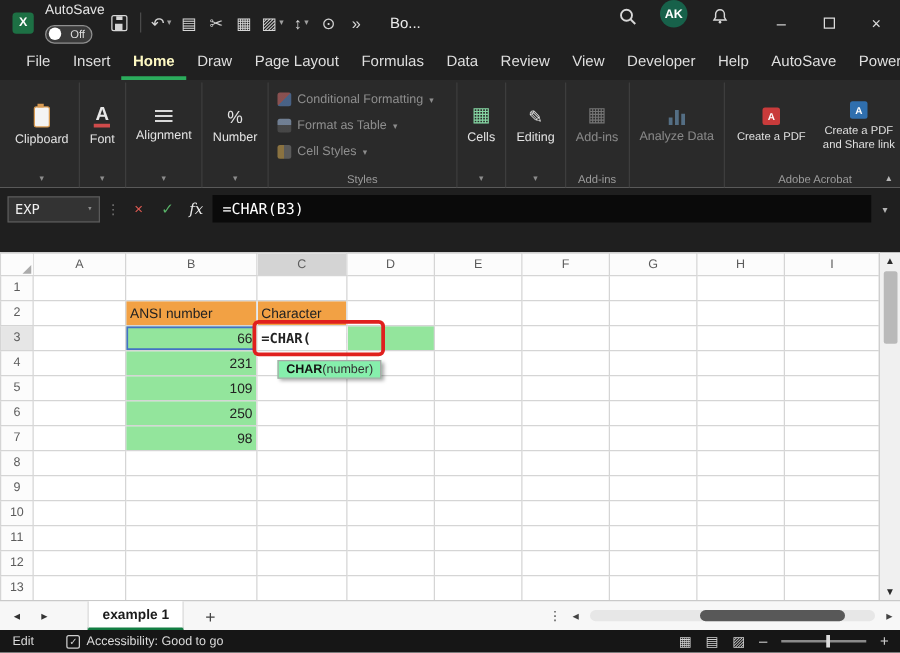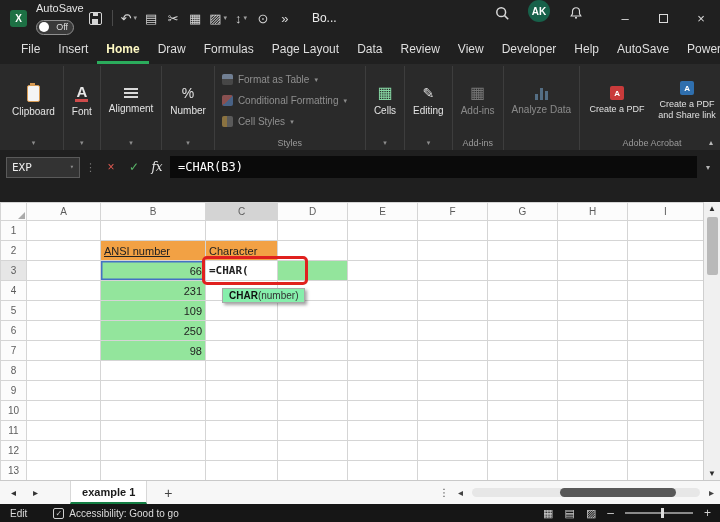--- a/index.html
+++ b/index.html
@@ -88,21 +88,21 @@
   
   .grid{position:absolute;top:202px;left:0;width:703px;border-collapse:collapse;table-layout:fixed;background:#fff;}
   .grid th,.grid td{border:1px solid #d5d5d5;font-size:11px;color:#222;overflow:hidden;white-space:nowrap;padding:0 3px;}
   .grid thead th{height:18px;background:#fcfcfc;color:#5c5c5c;font-weight:normal;font-size:10px;text-align:center;}
   .grid td{height:20px;background:#fff;}
   .grid .rh{background:#fcfcfc;color:#5c5c5c;font-weight:normal;font-size:10px;text-align:center;width:26px;}
   .corner{position:relative;background:#f4f4f4;}
   .corner::after{content:"";position:absolute;right:1px;bottom:1px;border-left:7px solid transparent;border-bottom:7px solid #ababab;}
   .selhdr{background:#d4d4d4 !important;}
   .selrow{background:#e6e6e6 !important;}
-  .orange{background:#F2A144 !important;color:#101010;text-decoration:underline;}
+  .orange{background:#F2A144 !important;color:#101010;}
   .green{background:#93E59C !important;}
   .num{text-align:right;padding-right:4px;}
   .refb{box-shadow:inset 0 0 0 1.5px #4472C4;}
   .editc{font-family:"DejaVu Sans Mono",monospace;font-weight:bold;font-size:11px;color:#000;}
   .editc .ref{color:#4472C4;padding-left:28px;}
 
   .redbox{position:absolute;left:202px;top:256px;width:106px;height:29px;border:3px solid #E0201E;
       border-radius:5px;z-index:5;pointer-events:none;}
   .ftooltip{position:absolute;left:222px;top:288px;background:#86efac;border:1px solid #a9a9a9;
       box-shadow:2px 2px 3px rgba(0,0,0,.35);font-size:10px;color:#333;padding:1px 6px;z-index:6;white-space:nowrap;}
@@ -188,22 +188,22 @@
         <div class="winbtn">×</div>
       </div>
     </div>
   </header>
 
   <nav class="mb">
     <span class="mb-item">File</span>
     <span class="mb-item">Insert</span>
     <span class="mb-item active">Home</span>
     <span class="mb-item">Draw</span>
+    <span class="mb-item">Page Layout</span>
     <span class="mb-item">Formulas</span>
-    <span class="mb-item">Page Layout</span>
     <span class="mb-item">Data</span>
     <span class="mb-item">Review</span>
     <span class="mb-item">View</span>
     <span class="mb-item">Developer</span>
     <span class="mb-item">Help</span>
     <span class="mb-item">AutoSave</span>
     <span class="mb-item">Power Pivot</span>
 
   </nav>
 
@@ -248,27 +248,27 @@
         <span>Number</span>
       </div>
         </div>
       <div class="rgl">
           <span class="rchev">▾</span>
         </div>
     </div>
     <div class="rgroup">
       <div class="rgc" style="flex-direction:column;align-items:flex-start;justify-content:center;">
         <div class="style-row">
+          <span class="style-ic s1"></span>
+          <span>Conditional Formatting</span>
+          <span class="rchev">▾</span>
+        </div>
+        <div class="style-row">
           <span class="style-ic s2"></span>
           <span>Format as Table</span>
-          <span class="rchev">▾</span>
-        </div>
-        <div class="style-row">
-          <span class="style-ic s1"></span>
-          <span>Conditional Formatting</span>
           <span class="rchev">▾</span>
         </div>
         <div class="style-row">
           <span class="style-ic s3"></span>
           <span>Cell Styles</span>
           <span class="rchev">▾</span>
         </div>
       </div>
       <div class="rgl">Styles</div>
     </div>

